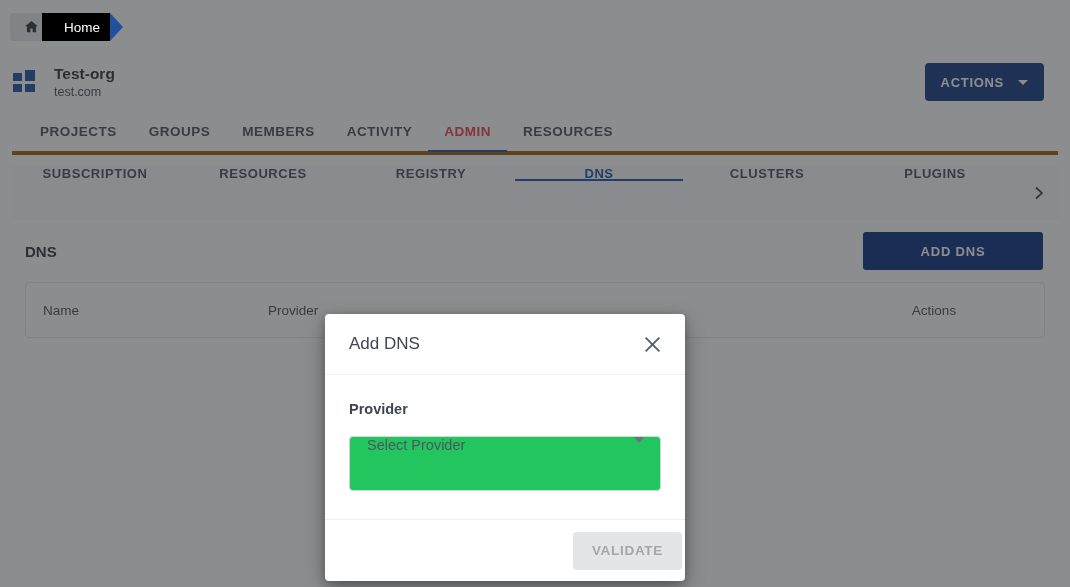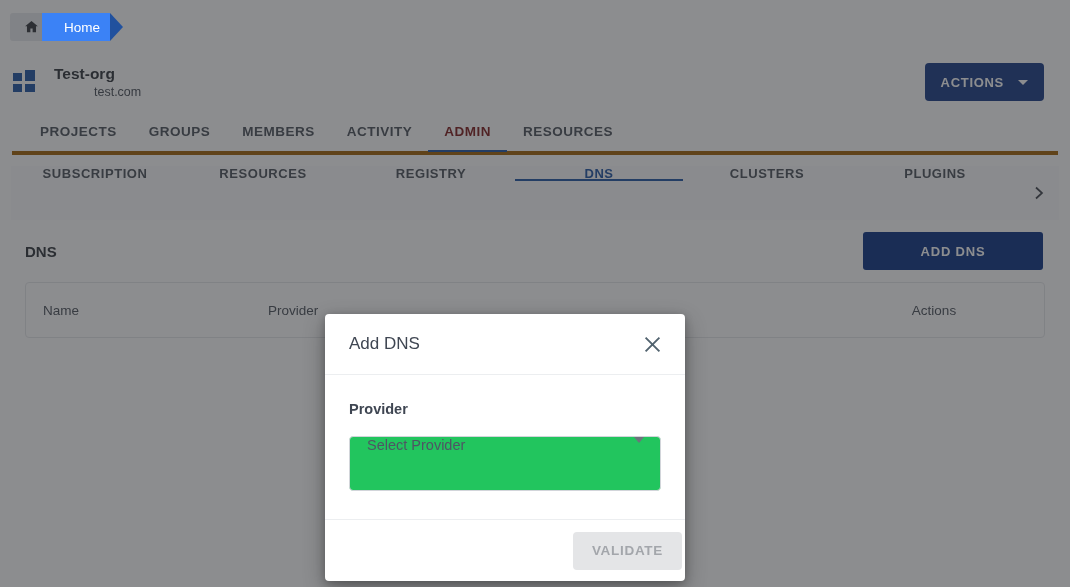--- a/index.html
+++ b/index.html
@@ -49,21 +49,21 @@
     position: absolute;
     right: -13px;
     top: 0;
     width: 0;
     height: 0;
     border-top: 14px solid transparent;
     border-bottom: 14px solid transparent;
     border-left: 13px solid #e8eaed;
   }
   .crumb-active {
-    background: #3b82f6;
+    background: #000000;
     color: #ffffff;
     padding: 0 10px 0 22px;
     font-size: 13.5px;
     margin-left: -8px;
     z-index: 2;
   }
   .crumb-active::after {
     content: "";
     position: absolute;
     right: -13px;
@@ -96,21 +96,20 @@
     font-size: 15.5px;
     font-weight: bold;
     color: #32373d;
     line-height: 19px;
   }
   .org-domain {
     font-size: 12.5px;
     color: #4a5059;
     line-height: 17px;
     margin-top: 1px;
-    margin-left: 40px;
   }
   .actions-button {
     background: #1b3d87;
     color: #ffffff;
     border: none;
     border-radius: 4px;
     height: 38px;
     padding: 0 16px;
     font-family: inherit;
     font-size: 13px;
@@ -144,21 +143,21 @@
     font-weight: bold;
     letter-spacing: 0.5px;
     color: #4d535c;
     padding: 0 16px 12px 16px;
     position: relative;
     cursor: pointer;
     background: none;
     border: none;
     font-family: inherit;
   }
-  .nav-tab.active { color: #7f1d1d; }
+  .nav-tab.active { color: #ef4444; }
   .nav-tab.active::after {
     content: "";
     position: absolute;
     left: 0; right: 0; bottom: -1px;
     height: 2px;
     background: #2155a5;
   }
 
   
   .subtab-wrap {

